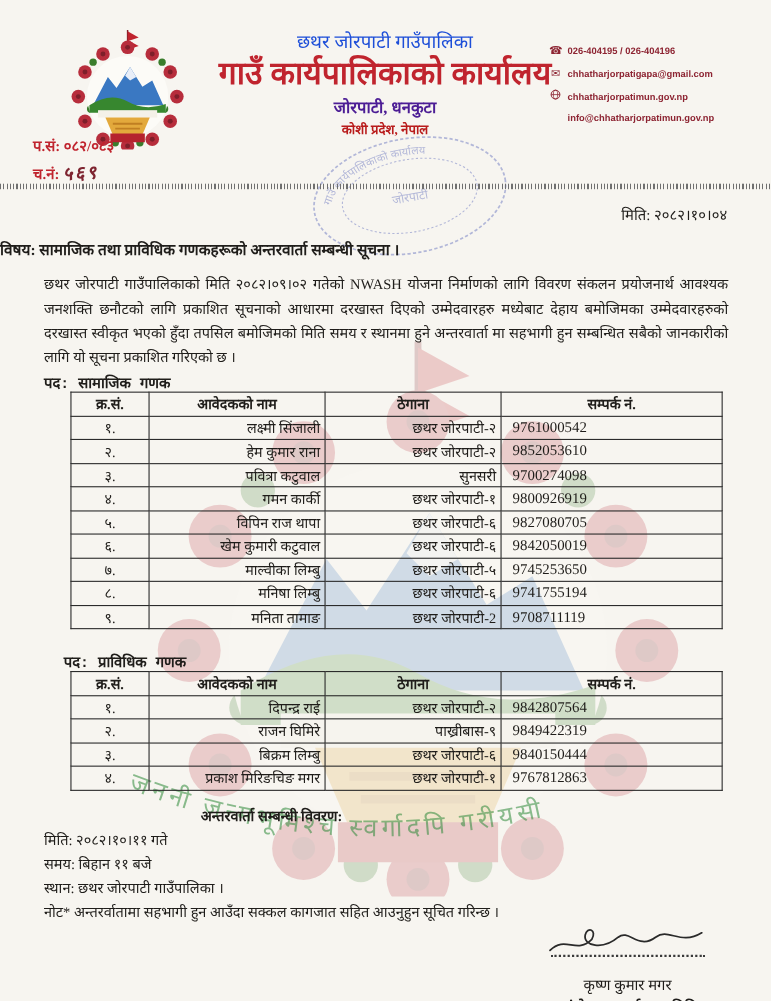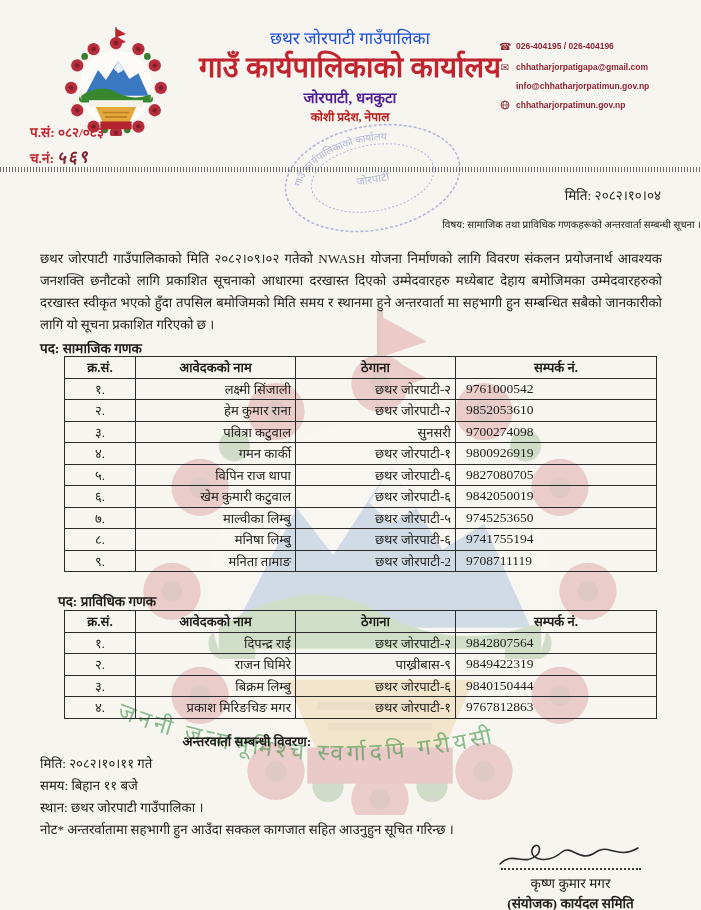--- a/index.html
+++ b/index.html
@@ -29,47 +29,47 @@
           font-weight:bold; font-size:13.5px; line-height:1.65; }
   .hand { color:#7e2430; font-size:17px; font-style:italic; display:inline-block;
           transform:rotate(-3deg); letter-spacing:2px; }
   
   .stamp { position:absolute; left:278px; top:118px; z-index:1; opacity:0.42;
            transform:rotate(-10deg); }
   
   .divider { position:absolute; left:0; top:167px; width:701px; height:5px; z-index:2;
              background:repeating-linear-gradient(90deg,#6f6f6f 0 1px,transparent 1px 3px); }
   .date-line { position:absolute; right:40px; top:186px; font-size:13.5px; z-index:2; }
-  .subject { position:absolute; left:0; top:217px; width:100%; text-align:right;
-             font-weight:normal; font-size:10px; z-index:2; }
+  .subject { position:absolute; left:0; top:217px; width:100%; text-align:left;
+             font-weight:bold; font-size:14px; z-index:2; }
   .body-par { position:absolute; left:40px; top:248px; width:622px; text-align:justify;
               font-size:13.2px; line-height:22px; z-index:2; }
   
-  .tbl-title { position:absolute; left:40px; font-weight:bold; font-size:13.5px; z-index:2; }
+  .tbl-title { position:absolute; left:40px; font-weight:bold; font-size:13.5px; z-index:2;font-family:Liberation Mono, monospace; }
   .tt1 { top:339px; } .tt2 { top:592px;margin-left:18px; }
   table { position:absolute; left:64px; border-collapse:collapse; table-layout:fixed;
           width:592px; z-index:2; background:transparent; }
   .tb1 { top:356px; } .tb2 { top:610px; }
   .c-sn{width:71px} .c-name{width:160px} .c-addr{width:160px} .c-phone{width:201px}
   th,td { border:1.5px solid #2b2b2b; height:21.5px; padding:0 4px; font-size:13px;
           overflow:hidden; white-space:nowrap; }
   th { font-weight:bold; text-align:center; }
   td.col-sn { text-align:center; }
   td.col-name, td.col-address { padding-left:12px; text-align:right; }
   td.col-phone { padding-left:10px; text-align:left; font-size:13.5px; }
   
   .interview { position:absolute; left:40px; top:731px; font-size:13.2px;
                line-height:22px; z-index:2; }
   .interview .ih { font-weight:bold;text-align:center; }
   
   .sig { position:absolute; left:468px; top:840px; width:205px; text-align:center; z-index:2; }
   .squiggle { position:relative; height:28px; }
   .squiggle svg { position:absolute; left:28px; top:0; }
   .dotline { width:140px; margin:0 auto; border-bottom:2px dotted #3a3a3a; height:1px; }
-  .sig-name { font-size:13.5px; margin-top:4px; }
+  .sig-name { font-size:13.5px; margin-top:16px; }
   .sig-role { font-size:13.5px; font-weight:bold; margin-top:2px; }
 </style>
 </head>
 <body>
 
 <svg width="0" height="0" style="position:absolute">
   <defs>
     <g id="emblem">
       <line x1="50" y1="3" x2="50" y2="19" stroke="#7e1f2a" stroke-width="1.2"></line>
       <path d="M50,4 L59,9 L50,12 Z" fill="#c0232e"></path>
@@ -148,32 +148,32 @@
 
   <div class="contacts">
     <div class="c-row">
       <span class="c-icon">☎</span>
       <span>026-404195 / 026-404196</span>
     </div>
     <div class="c-row">
       <span class="c-icon">✉</span>
       <span>chhatharjorpatigapa@gmail.com</span>
     </div>
-    <div class="c-row indent">
-      <span>info@chhatharjorpatimun.gov.np</span>
-    </div>
     <div class="c-row">
       <span class="c-icon">
         <svg viewBox="0 0 10 10" width="10" height="10">
           <circle cx="5" cy="5" r="4" fill="none" stroke="#8d2432" stroke-width="0.9"></circle>
           <ellipse cx="5" cy="5" rx="2" ry="4" fill="none" stroke="#8d2432" stroke-width="0.7"></ellipse>
           <line x1="1" y1="5" x2="9" y2="5" stroke="#8d2432" stroke-width="0.7"></line>
         </svg>
       </span>
       <span>chhatharjorpatimun.gov.np</span>
+    </div>
+    <div class="c-row indent">
+      <span>info@chhatharjorpatimun.gov.np</span>
     </div>
   </div>
 
   <div class="refs">
     <div>प.सं: ०८२/०८३</div>
     <div>
       <span>च.नं:</span>
       <span class="hand">५६९</span>
     </div>
   </div>

